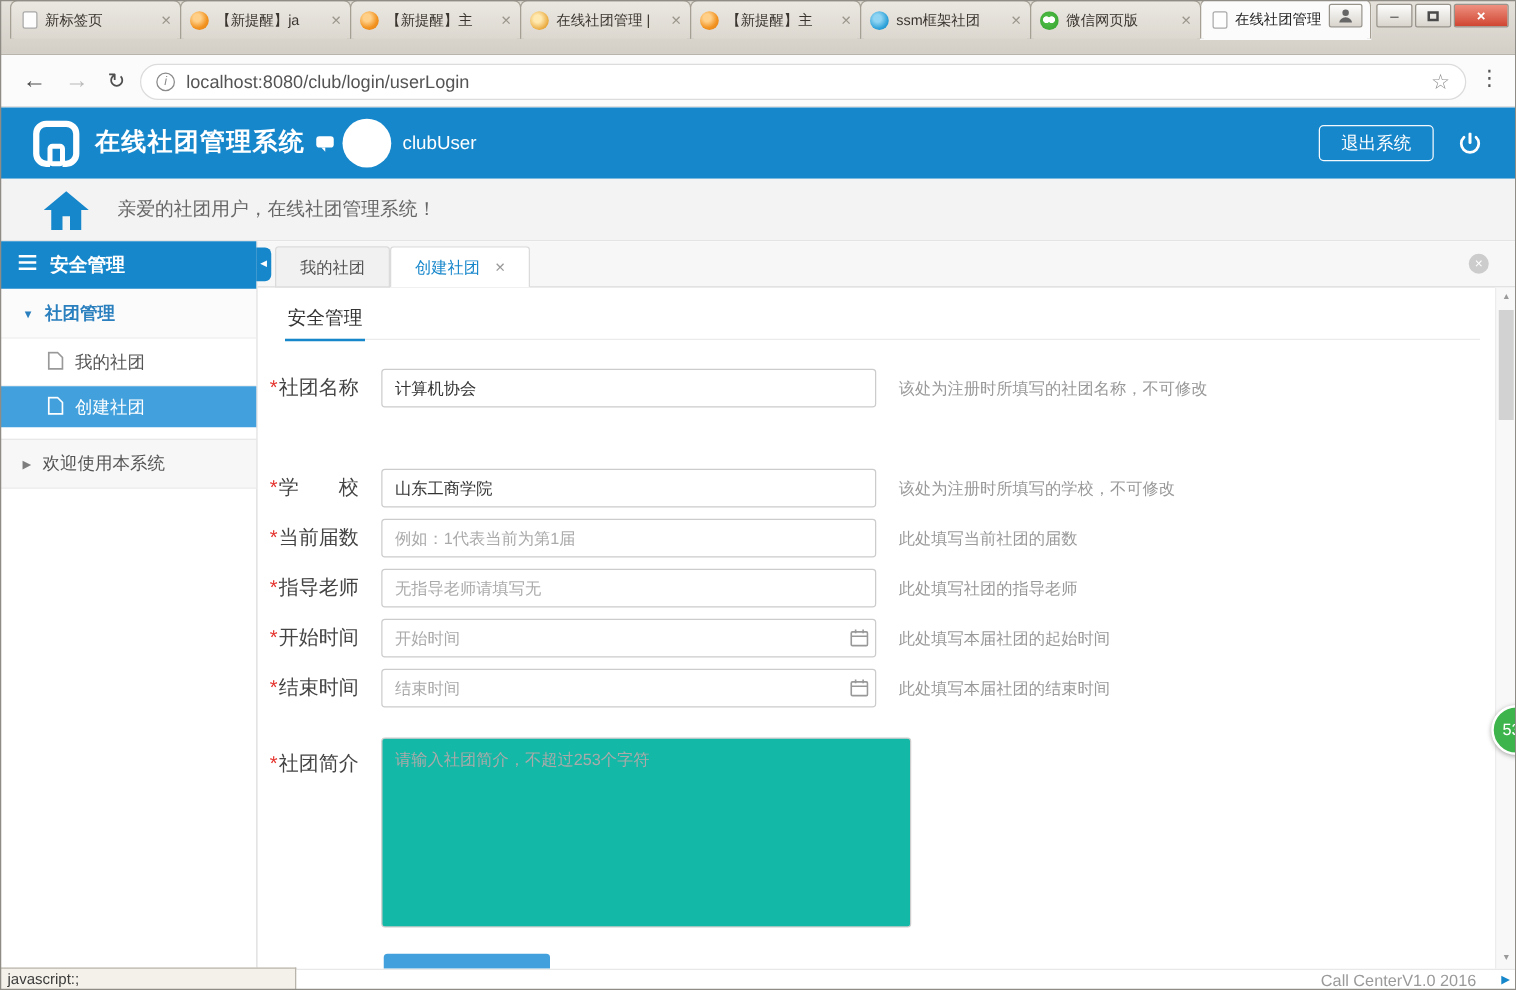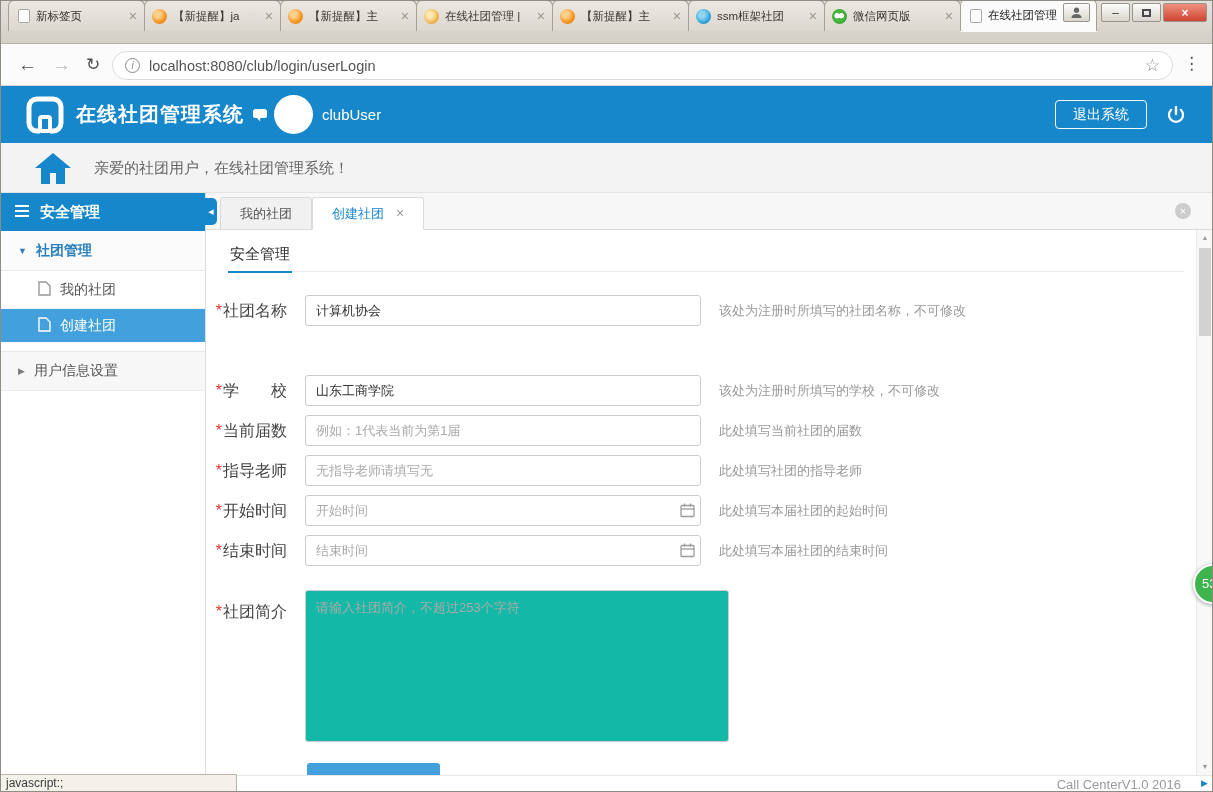--- a/index.html
+++ b/index.html
@@ -291,21 +291,21 @@
     <span>
       <svg width="13" height="15" viewBox="0 0 13 15">
           <path d="M1 1 h7 l4 4 v9 h-11 z" fill="none" stroke="#fff" stroke-width="1.4"></path>
         </svg>
     </span>
     <span>创建社团</span>
   </div>
   <div class="sb-spacer"></div>
   <div class="sb-group g2">
     <span class="caret">▶</span>
-    <span>用户信息设置</span>
+    <span>欢迎使用本系统</span>
   </div>
 </div>
 
 <div class="content">
   <div class="ctabbar">
     <div class="ctab t1">
       <span>我的社团</span>
     </div>
     <div class="ctab active">
       <span>创建社团</span>

